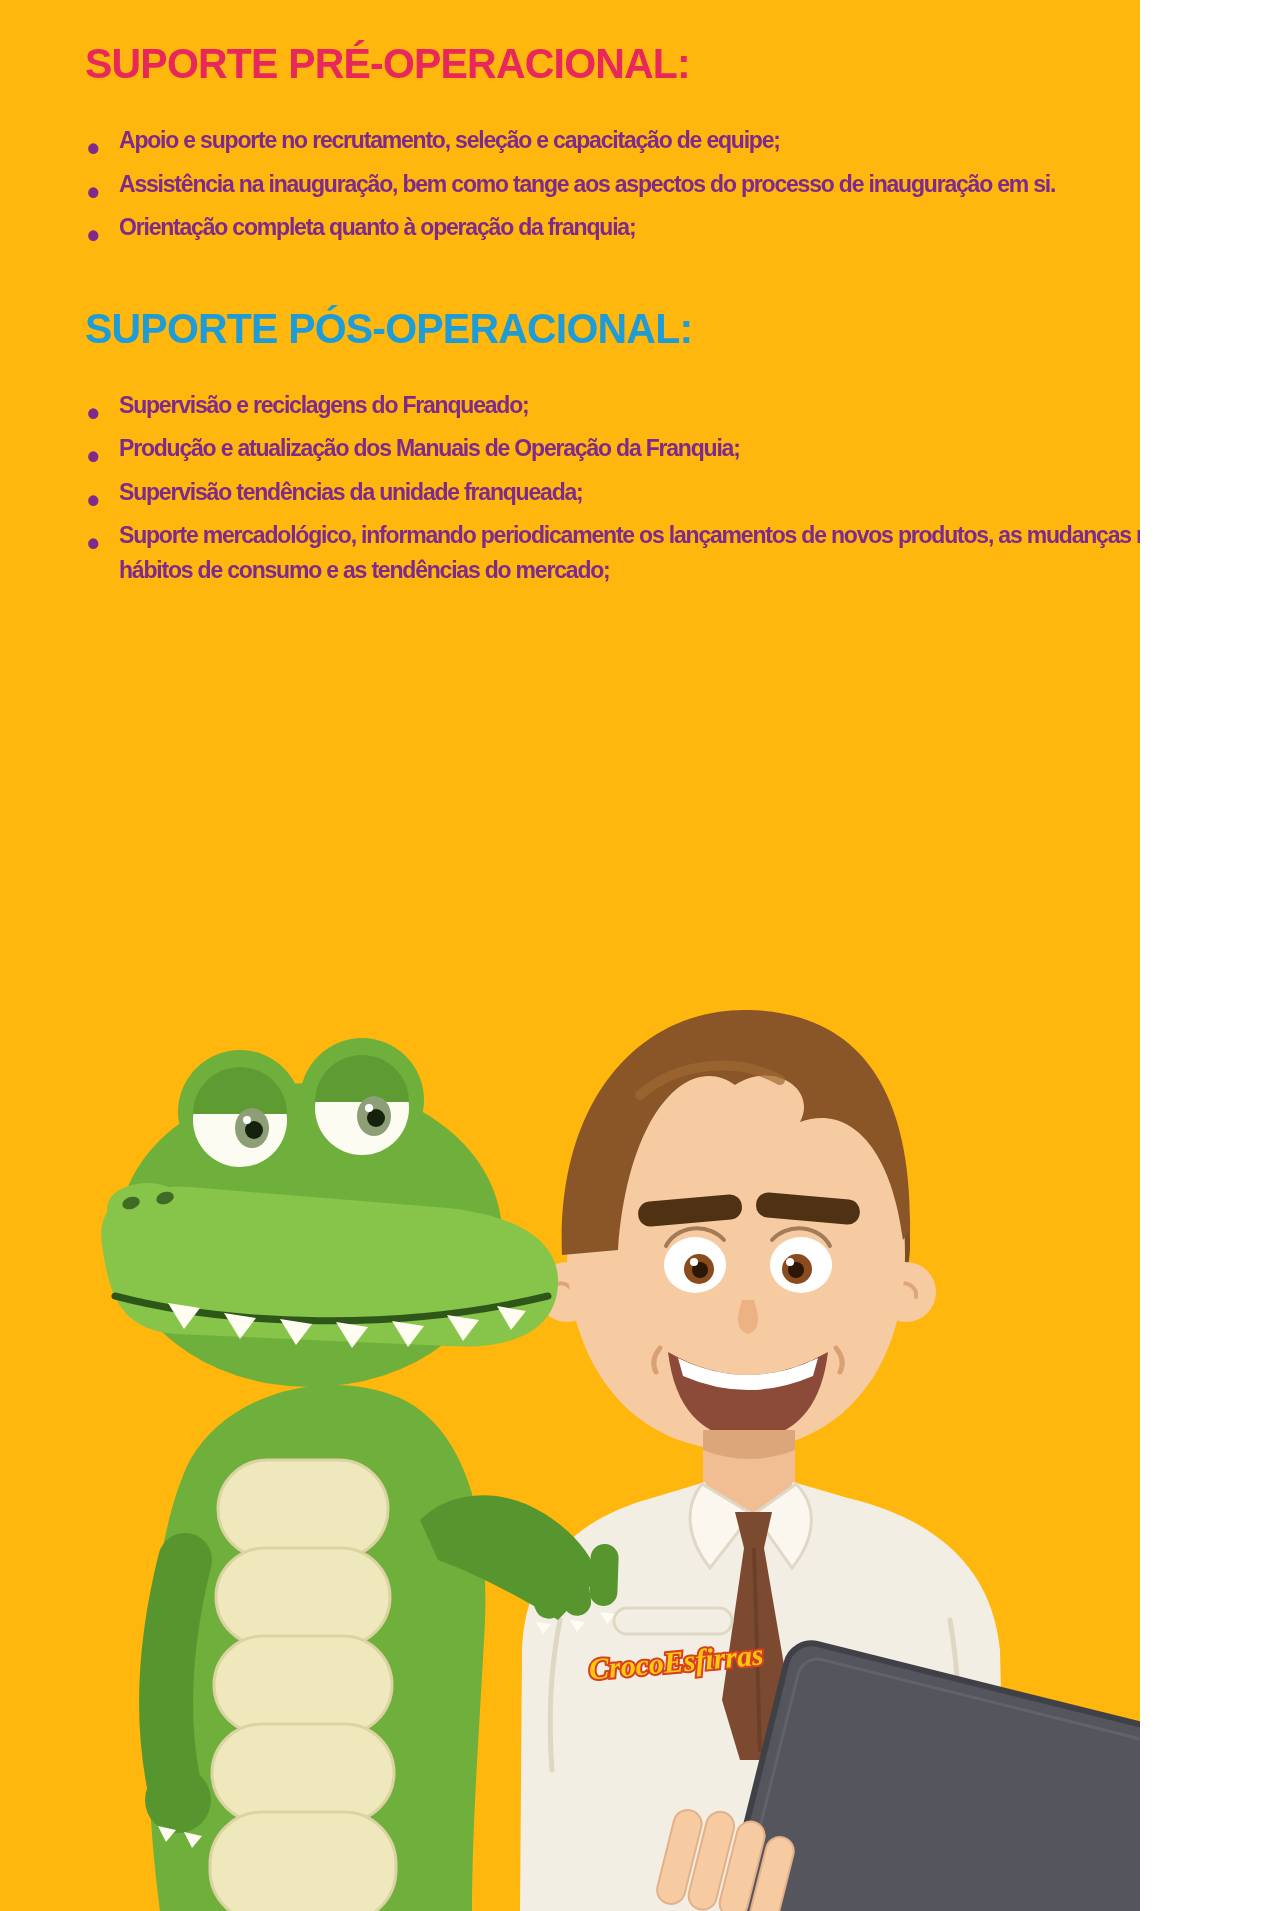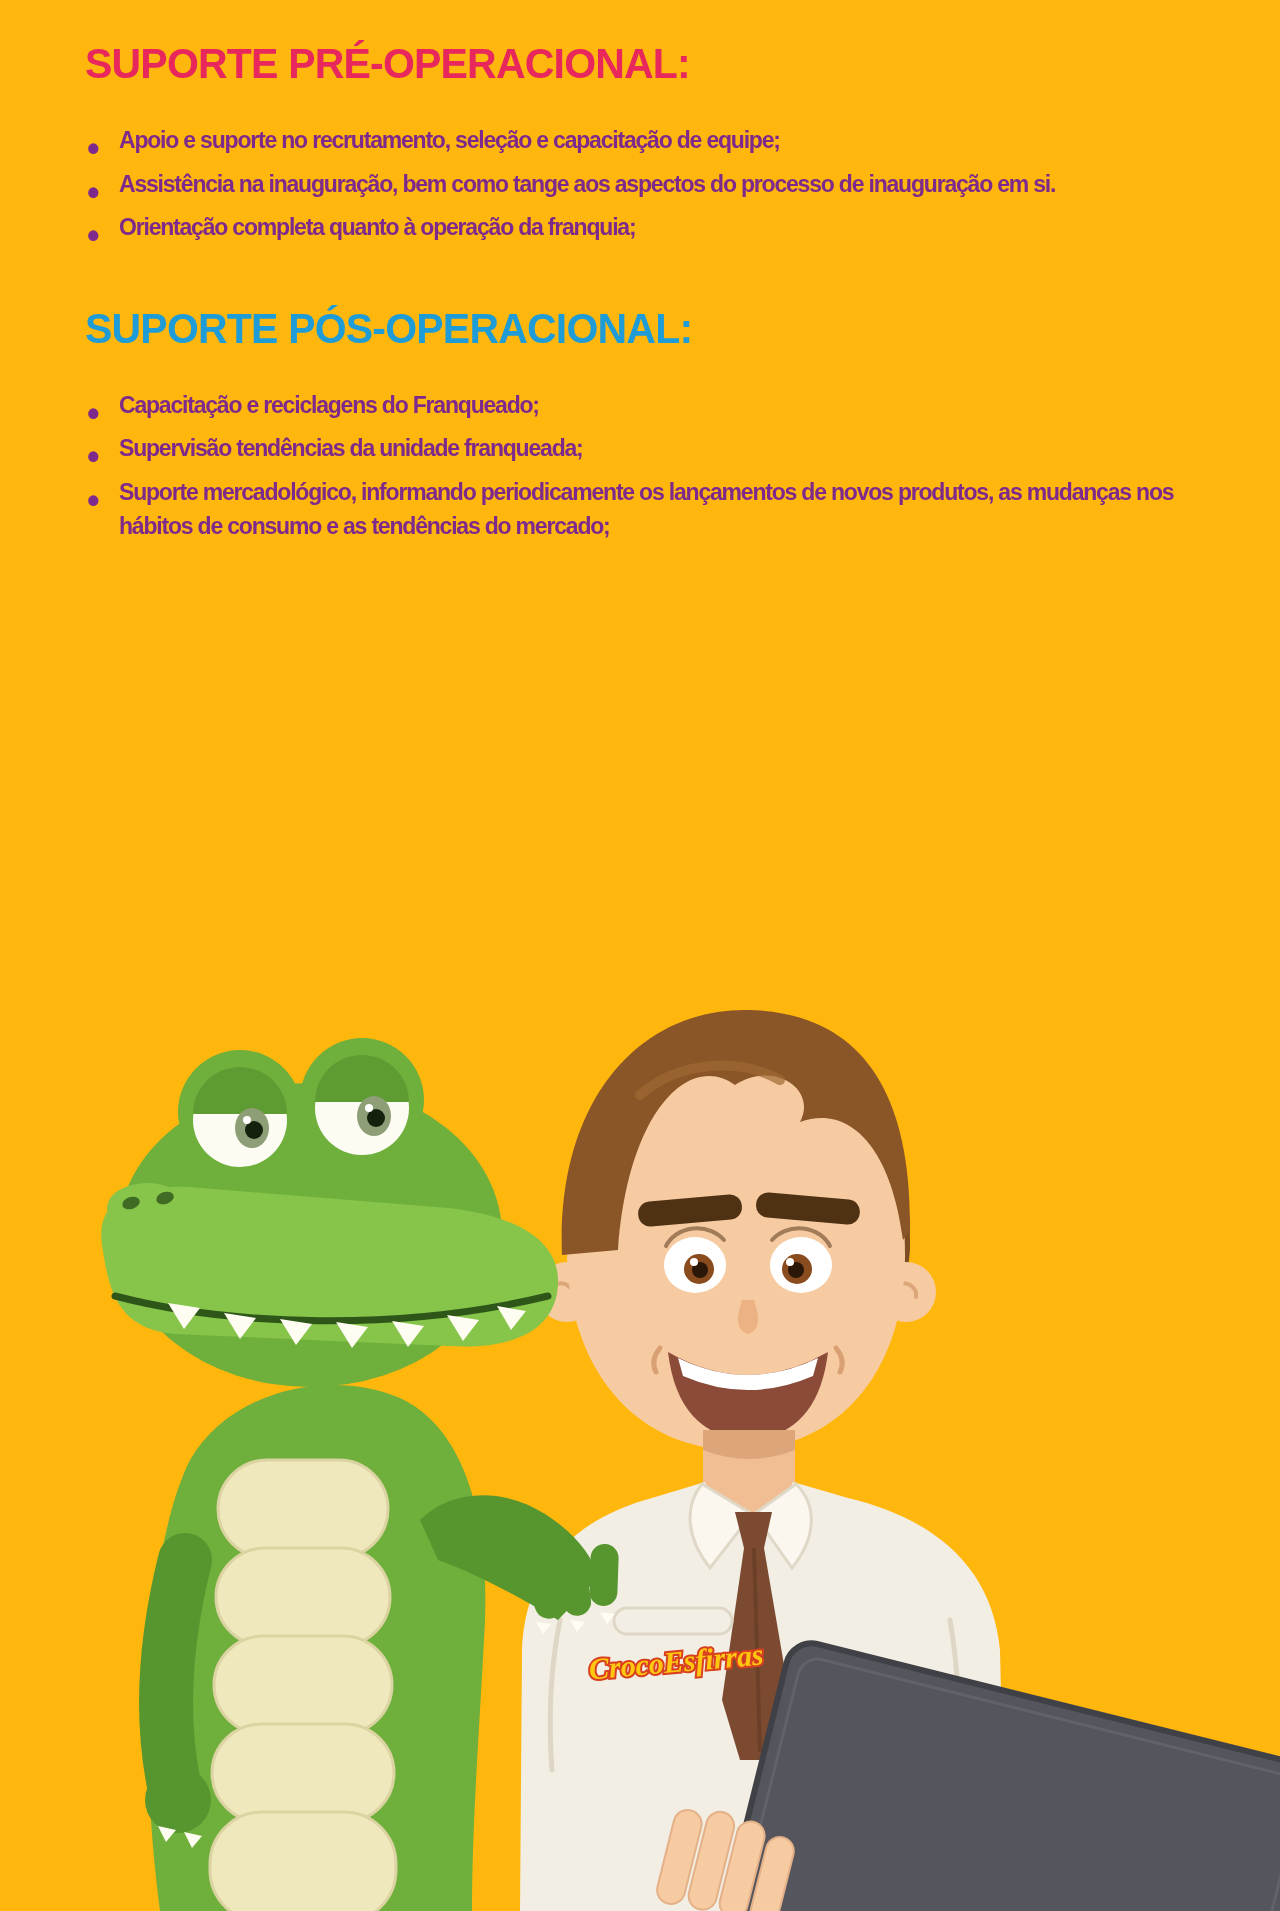--- a/index.html
+++ b/index.html
@@ -1,18 +1,18 @@
 <!DOCTYPE html>
 <html><head>
 <meta charset="utf-8">
 <style>
   html, body { margin: 0; padding: 0; }
   .page {
     position: relative;
-    width: 1280px;
+    width: 1140px;
     height: 1911px;
     background: #FFB60D;
     overflow: hidden;
     font-family: "Liberation Sans", sans-serif;
     text-decoration: underline;
   }
   .content {
     position: absolute;
     left: 85px;
     top: 40px;
@@ -72,21 +72,22 @@
       <ul class="bullets">
         <li><span>Apoio e suporte no recrutamento, seleção e capacitação de equipe;</span></li>
         <li><span>Assistência na inauguração, bem como tange aos aspectos do processo de inauguração em si.</span></li>
         <li><span>Orientação completa quanto à operação da franquia;</span></li>
       </ul>
     </section>
 
     <section>
       <h1 class="section-title pos-title">SUPORTE PÓS-OPERACIONAL:</h1>
       <ul class="bullets">
-        <li><span>Capacitação e reciclagens do Franqueado;</span></li>
+        <li><span>Supervisão e reciclagens do Franqueado;</span></li>
+        <li><span>Produção e atualização dos Manuais de Operação da Franquia;</span></li>
         <li><span>Supervisão tendências da unidade franqueada;</span></li>
         <li><span>Suporte mercadológico, informando periodicamente os lançamentos de novos produtos, as mudanças nos hábitos de consumo e as tendências do mercado;</span></li>
       </ul>
     </section>
 
   </div>
 
   <div class="illustration">
     <svg width="1280" height="911" viewBox="0 0 1280 911" xmlns="http://www.w3.org/2000/svg">
 

